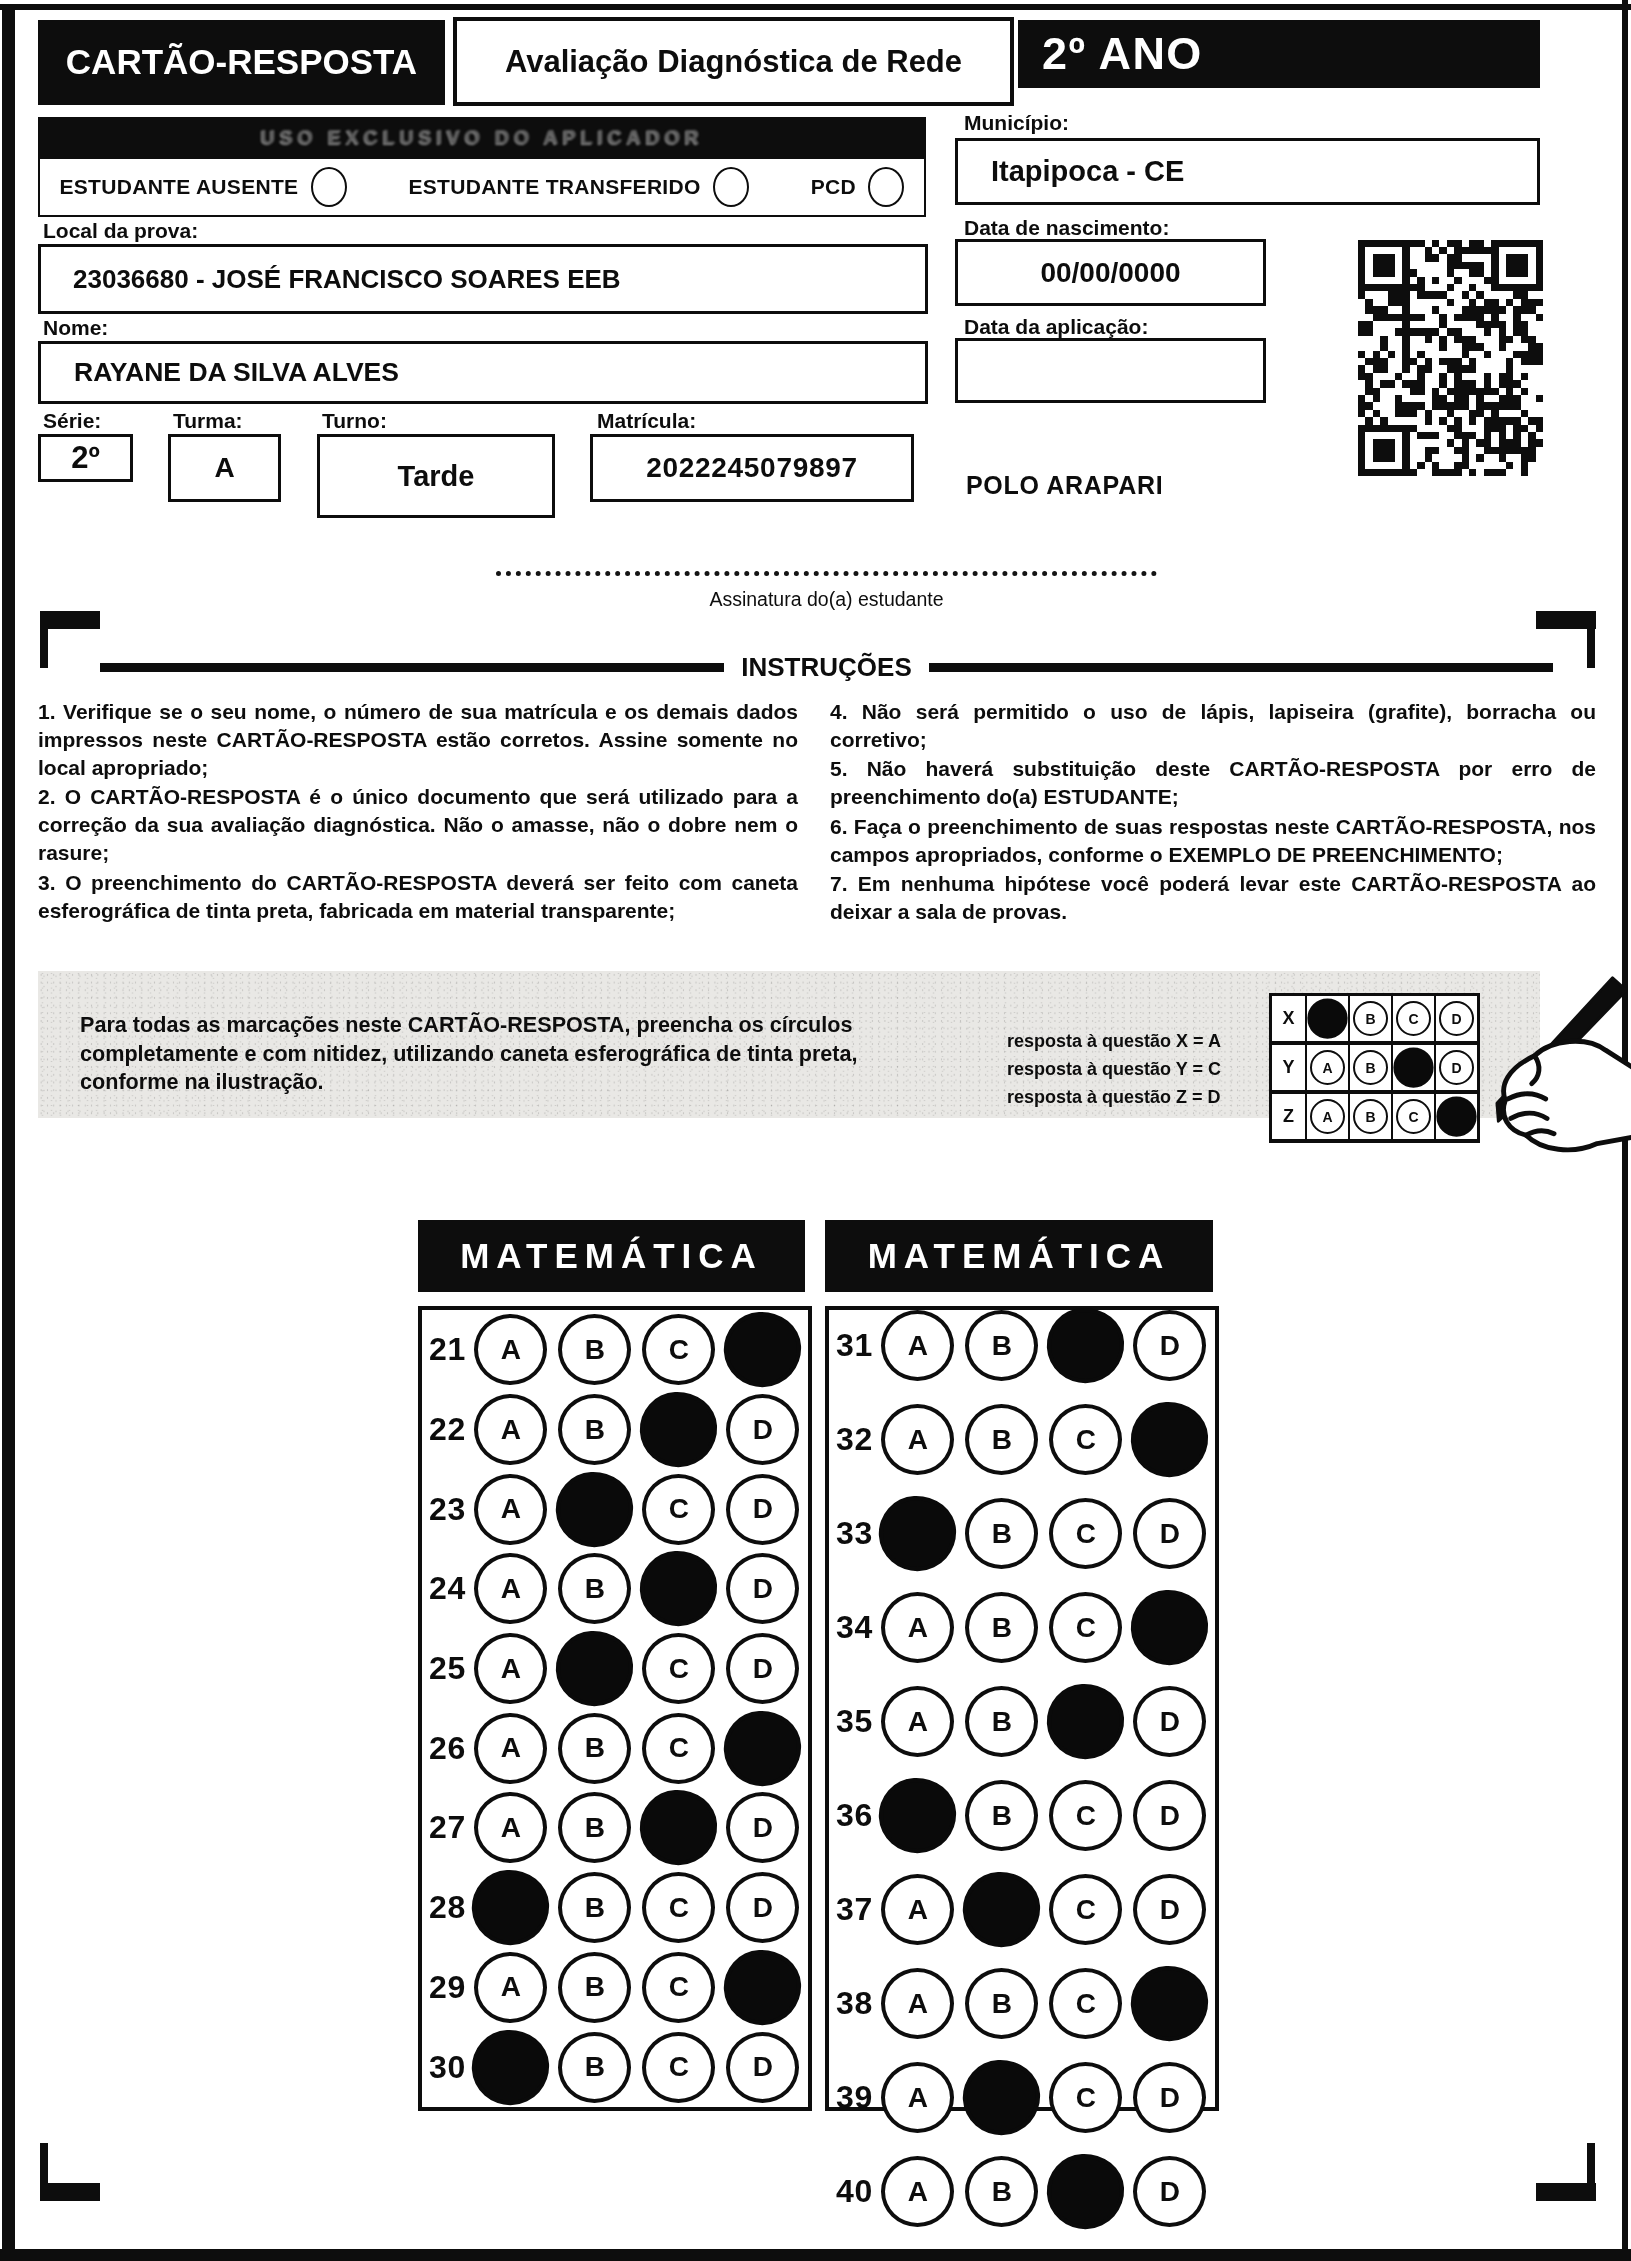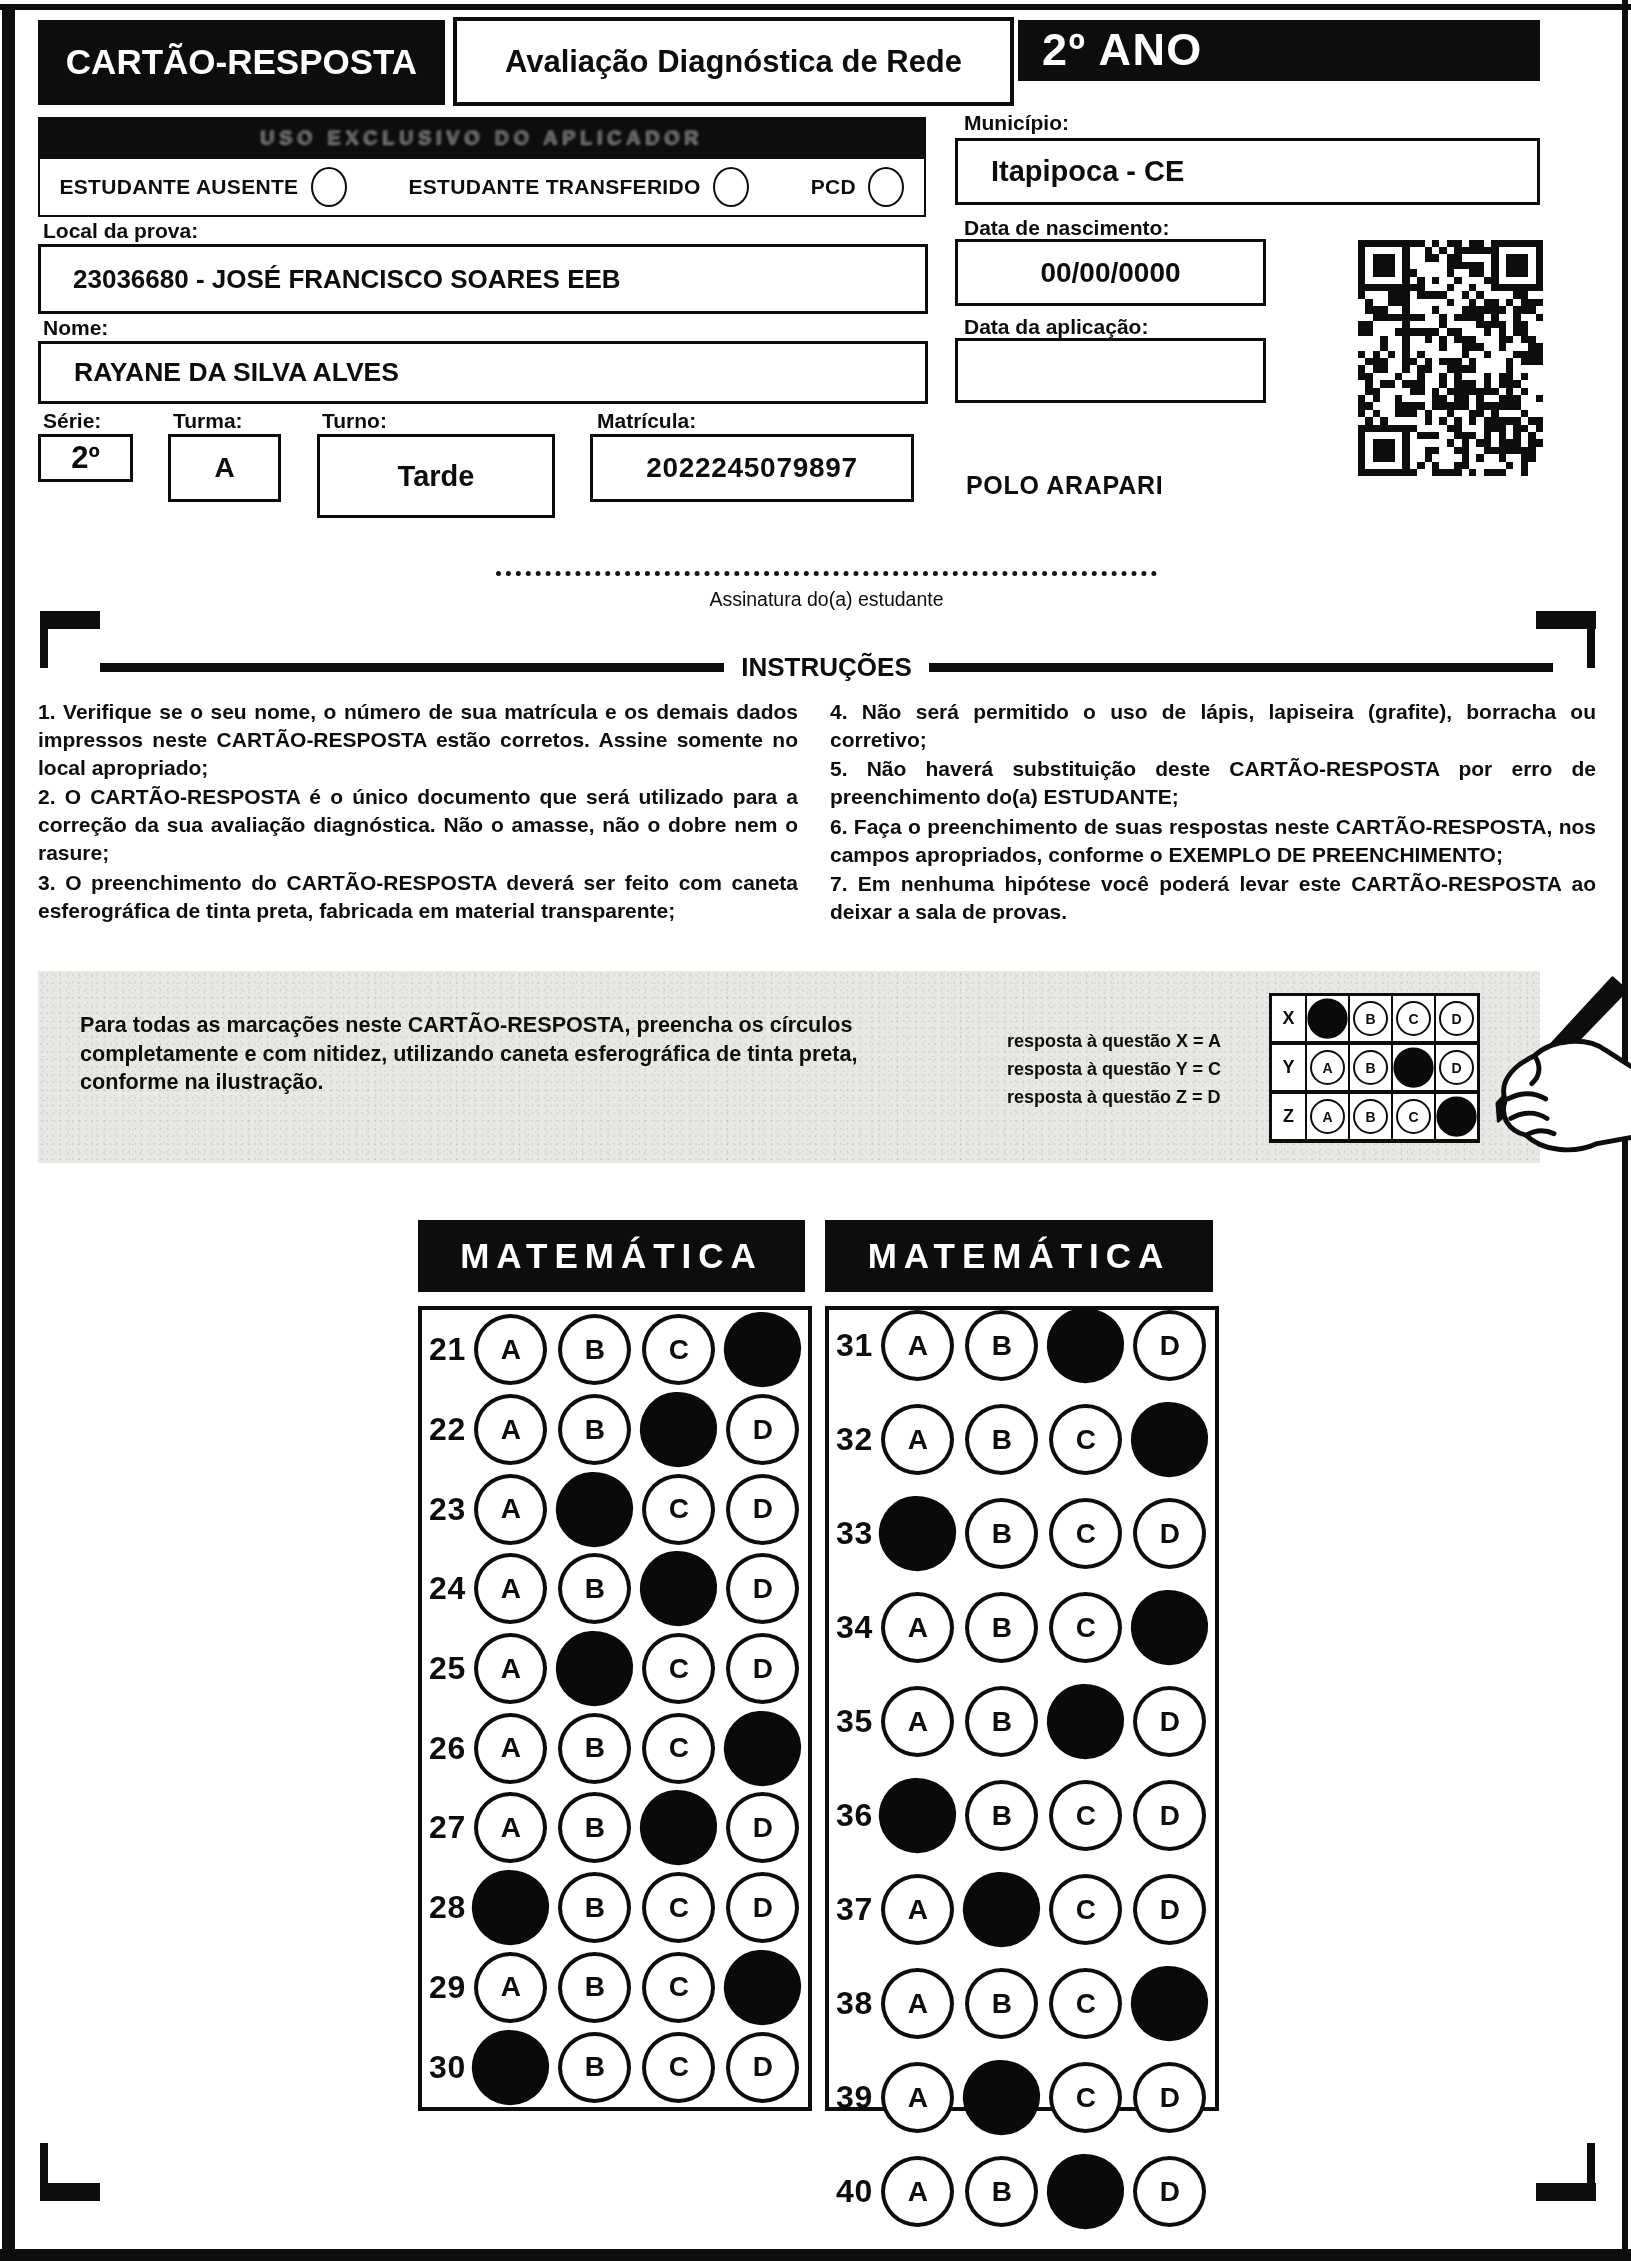--- a/index.html
+++ b/index.html
@@ -46,21 +46,21 @@
 
 <div id="page">
 
   <div class="abs ink" style="left:0;top:4.2px;width:1631px;height:6.3px;"></div>
   <div class="abs ink" style="left:2.1px;top:4.2px;width:12.5px;height:2257px;"></div>
   <div class="abs ink" style="left:1622px;top:0;width:6.3px;height:2261px;"></div>
   <div class="abs ink" style="left:0;top:2249px;width:1631px;height:12.5px;"></div>
 
   <div class="abs blackbox" style="left:38px;top:19.5px;width:407px;height:85px;font-size:35px;font-weight:700;">CARTÃO-RESPOSTA</div>
   <div class="abs bordered" style="left:453px;top:17.4px;width:561px;height:89px;border-width:4.2px;display:flex;align-items:center;justify-content:center;font-size:31px;font-weight:700;">Avaliação Diagnóstica de Rede</div>
-  <div class="abs blackbox" style="left:1018px;top:19.5px;width:522px;height:61px;justify-content:flex-start;padding-left:24px;font-size:45px;font-weight:700;letter-spacing:1.4px;">2º ANO</div>
+  <div class="abs blackbox" style="left:1018px;top:19.5px;width:522px;height:68px;justify-content:flex-start;padding-left:24px;font-size:45px;font-weight:700;letter-spacing:1.4px;">2º ANO</div>
 
   <div class="abs blackbox" style="left:38px;top:117px;width:888px;height:40px;">
     <span class="degraded">USO EXCLUSIVO DO APLICADOR</span>
   </div>
   <div class="abs bordered" style="left:38px;top:157px;width:888px;height:60px;border-width:2.8px;display:flex;align-items:center;justify-content:space-between;padding:0 19.5px;">
       <div class="status-item">
         <span class="status-label">ESTUDANTE AUSENTE</span>
         <span class="status-circle"></span>
       </div>
       <div class="status-item">
@@ -458,21 +458,21 @@
       <p class="instr-p">2. O CARTÃO-RESPOSTA é o único documento que será utilizado para a correção da sua avaliação diagnóstica. Não o amasse, não o dobre nem o rasure;</p>
       <p class="instr-p">3. O preenchimento do CARTÃO-RESPOSTA deverá ser feito com caneta esferográfica de tinta preta, fabricada em material transparente;</p>
     </div>
   <div class="abs" style="left:830px;top:698px;width:766px;">
       <p class="instr-p">4. Não será permitido o uso de lápis, lapiseira (grafite), borracha ou corretivo;</p>
       <p class="instr-p">5. Não haverá substituição deste CARTÃO-RESPOSTA por erro de preenchimento do(a) ESTUDANTE;</p>
       <p class="instr-p">6. Faça o preenchimento de suas respostas neste CARTÃO-RESPOSTA, nos campos apropriados, conforme o EXEMPLO DE PREENCHIMENTO;</p>
       <p class="instr-p">7. Em nenhuma hipótese você poderá levar este CARTÃO-RESPOSTA ao deixar a sala de provas.</p>
     </div>
 
-  <div class="abs band" style="left:38px;top:971px;width:1502px;height:192px;padding-left:17px;">
+  <div class="abs band" style="left:38px;top:971px;width:1502px;height:147px;padding-left:17px;">
     <div class="abs" style="left:42px;top:40px;width:794px;font-weight:700;font-size:21.6px;line-height:28.5px;">Para todas as marcações neste CARTÃO-RESPOSTA, preencha os círculos completamente e com nitidez, utilizando caneta esferográfica de tinta preta, conforme na ilustração.</div>
     <div class="abs" style="left:969px;top:56px;">
         <div class="note-line">resposta à questão X = A</div>
         <div class="note-line">resposta à questão Y = C</div>
         <div class="note-line">resposta à questão Z = D</div>
       </div>
     <div class="abs" style="left:1231px;top:22px;border:3.5px solid #0d0d0d;border-bottom:none;background:#fff;">
         <div class="ex-row">
           <div class="ex-cell ex-label">X</div>
           <div class="ex-cell">

